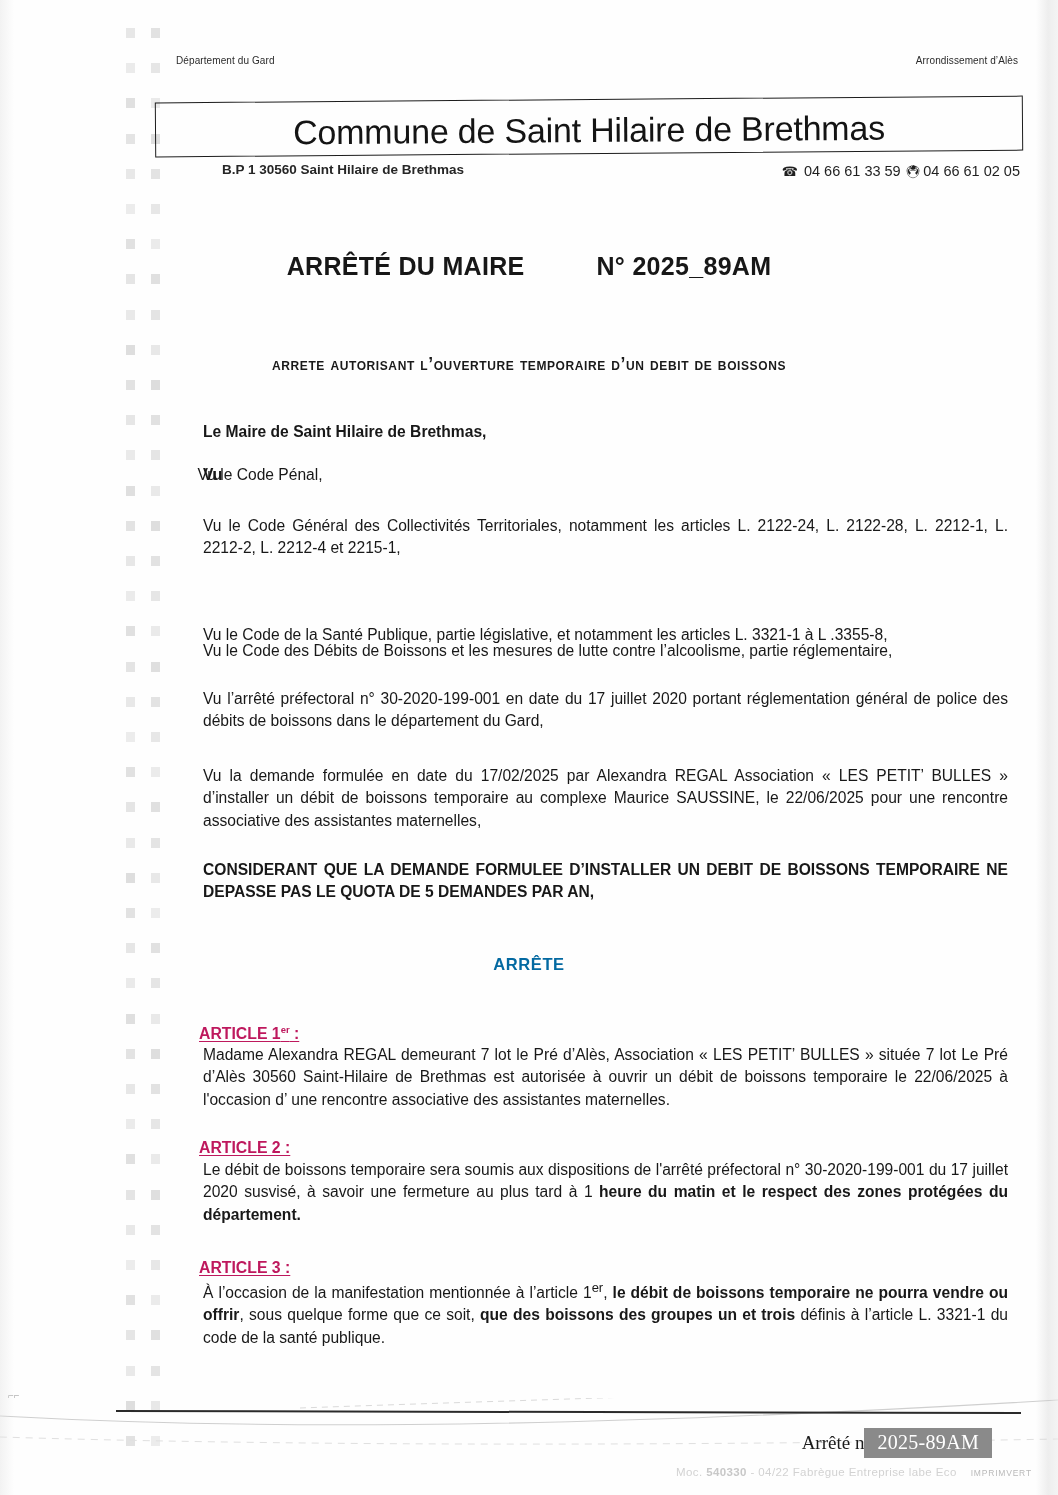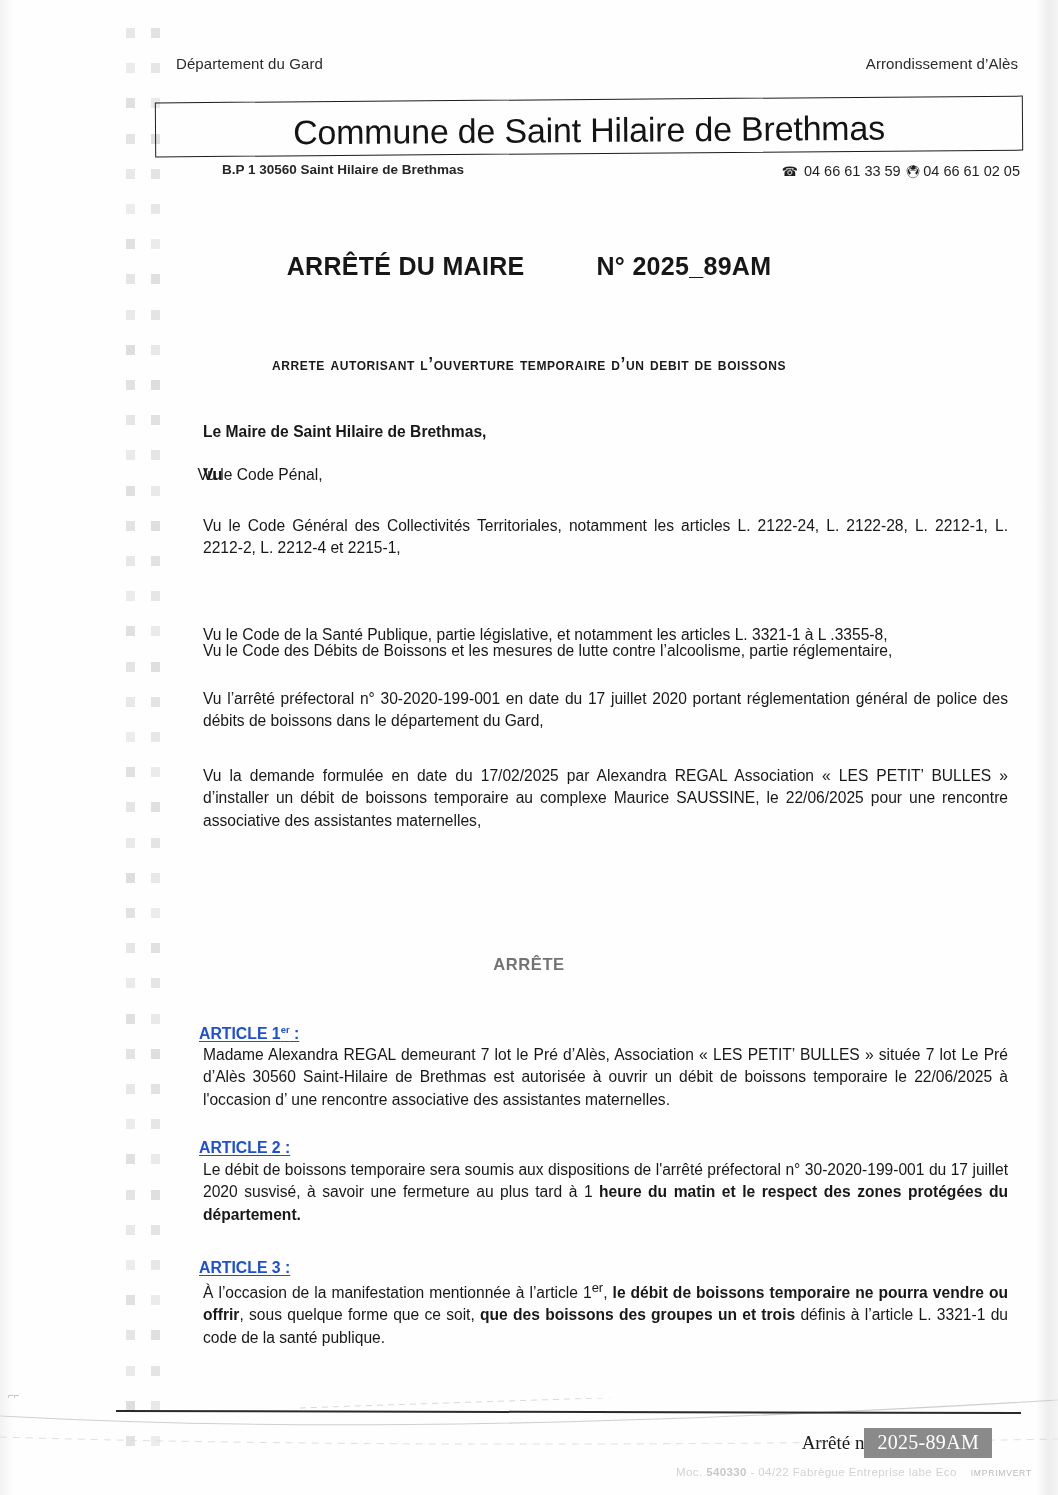--- a/index.html
+++ b/index.html
@@ -55,21 +55,21 @@
   }
 
   
   .hdr-line {
     position: absolute;
     top: 55px;
     left: 176px;
     right: 40px;
     display: flex;
     justify-content: space-between;
-    font-size: 15px;
+    font-size: 10px;
     color: #2b2b2b;
     letter-spacing: 0.1px;
   }
   .hdr-line span { white-space: nowrap; }
 
   .title-box {
     position: absolute;
     top: 99px;
     left: 155px;
     width: 868px;
@@ -167,31 +167,31 @@
 
   .arrete-word {
     position: absolute;
     top: 955px;
     left: 0;
     width: 100%;
     text-align: center;
     font-size: 16.5px;
     font-weight: 700;
     letter-spacing: 0.6px;
-    color: #737373;
+    color: #0369a1;
   }
 
   .art-head {
     position: absolute;
     left: 199px;
     font-size: 15.8px;
     font-weight: 700;
     text-decoration: underline;
     text-underline-offset: 2px;
-    color: #1d4ed8;
+    color: #be185d;
   }
   .art-head sup { font-size: 9.5px; }
 
   .art1-head  { top: 1024px; }
   .art1-body  { top: 1044px; }
   .art2-head  { top: 1139px; }
   .art2-body  { top: 1159px; }
   .art3-head  { top: 1259px; }
   .art3-body  { top: 1279px; }
 
@@ -377,20 +377,21 @@
   <div class="body-block p-vu1"><b>Vu</b><span style="margin-left:-1.6em">Vu le Code Pénal,</span></div>
 
   <div class="body-block p-maire bold">Le Maire de Saint Hilaire de Brethmas,</div>
 
   <div class="body-block p-vu2">Vu le Code Général des Collectivités Territoriales, notamment les articles L. 2122-24, L. 2122-28, L. 2212-1, L. 2212-2, L. 2212-4 et 2215-1,</div>
   <div class="body-block p-vu3">Vu le Code de la Santé Publique, partie législative, et notamment les articles L. 3321-1 à L .3355-8,</div>
   <div class="body-block p-vu4">Vu le Code des Débits de Boissons et les mesures de lutte contre l’alcoolisme, partie réglementaire,</div>
   <div class="body-block p-vu5">Vu l’arrêté préfectoral n° 30-2020-199-001 en date du 17 juillet 2020 portant réglementation général de police des débits de boissons dans le département du Gard,</div>
   <div class="body-block p-vu6">Vu la demande formulée en date du 17/02/2025 par Alexandra REGAL Association « LES PETIT’ BULLES » d’installer un débit de boissons temporaire au complexe Maurice SAUSSINE, le 22/06/2025 pour une rencontre associative des assistantes maternelles,</div>
 
+  <div class="body-block p-consid">CONSIDERANT QUE LA DEMANDE FORMULEE D’INSTALLER UN DEBIT DE BOISSONS TEMPORAIRE NE DEPASSE PAS LE QUOTA DE 5 DEMANDES PAR AN,</div>
 
   <div class="arrete-word">ARRÊTE</div>
 
   <div class="art-head art1-head"><span>ARTICLE 1</span><sup>er</sup><span> :</span></div>
   <div class="body-block art1-body">Madame Alexandra REGAL demeurant 7 lot le Pré d’Alès, Association « LES PETIT’ BULLES » située 7 lot Le Pré d’Alès 30560 Saint-Hilaire de Brethmas est autorisée à ouvrir un débit de boissons temporaire le 22/06/2025 à l'occasion d’ une rencontre associative des assistantes maternelles.</div>
 
   <div class="art-head art2-head">ARTICLE 2 :</div>
   <div class="body-block art2-body"><span>Le débit de boissons temporaire sera soumis aux dispositions de l'arrêté préfectoral n° 30-2020-199-001 du 17 juillet 2020 susvisé, à savoir une fermeture au plus tard à 1 </span><b>heure du matin et le respect des zones protégées du département.</b></div>
 
   <div class="art-head art3-head">ARTICLE 3 :</div>

